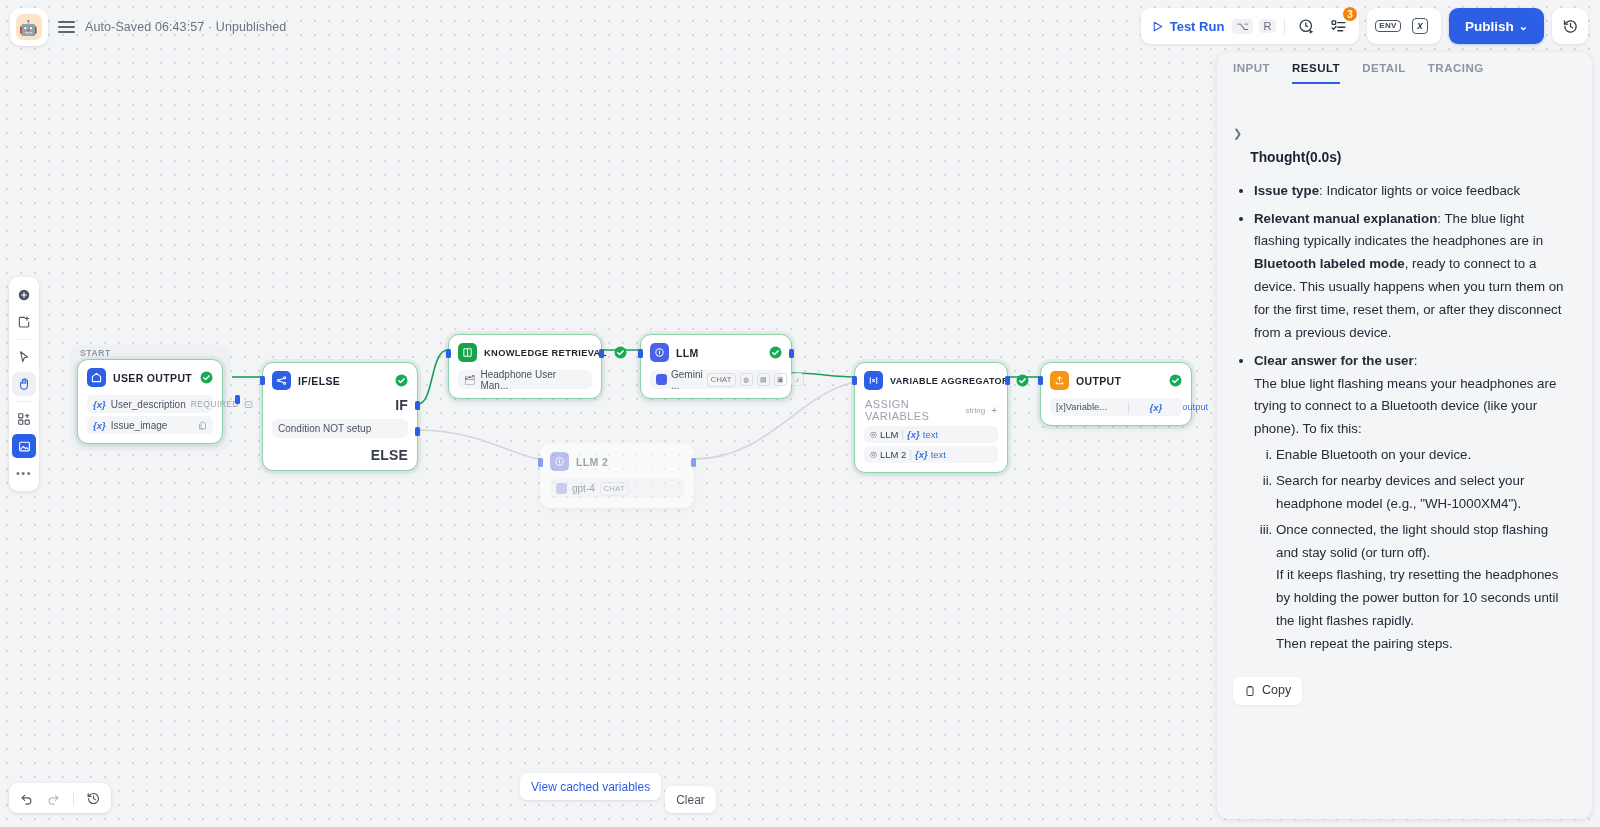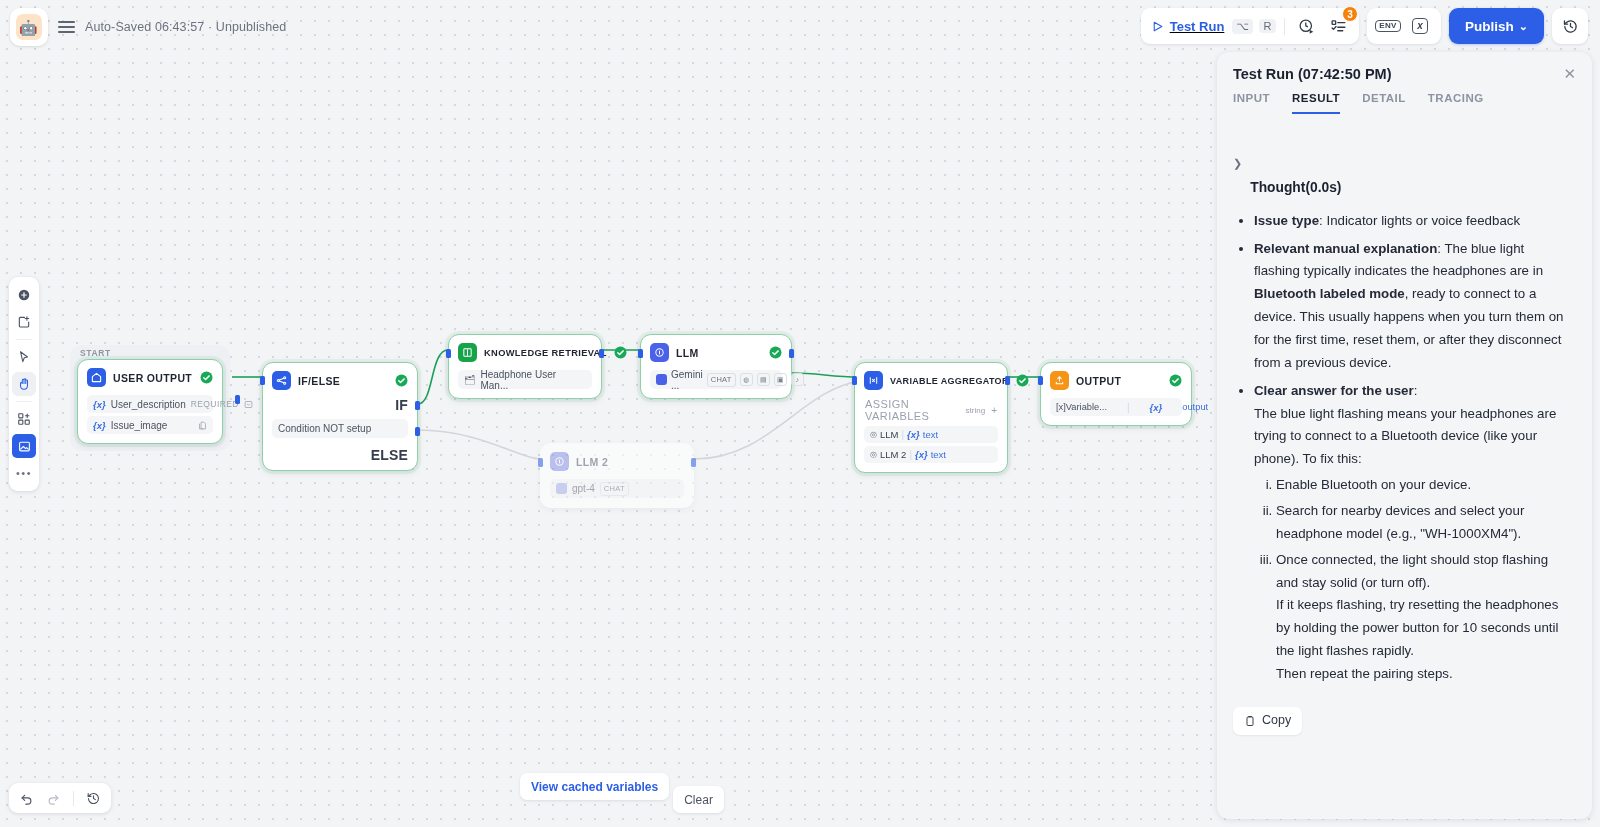--- a/index.html
+++ b/index.html
@@ -41,21 +41,21 @@
 
   .topbar-right {
     position: absolute; top: 8px; right: 12px;
     display: flex; align-items: center; gap: 8px; z-index: 30;
   }
   .tb-group {
     background: #fff; border-radius: 9px; height: 36px;
     display: flex; align-items: center; padding: 0 8px; gap: 6px;
     box-shadow: 0 1px 3px rgba(16,24,40,.10);
   }
-  .testrun-btn { display: flex; align-items: center; gap: 6px; cursor: pointer; padding: 0 2px; text-decoration: underline; }
+  .testrun-btn { display: flex; align-items: center; gap: 6px; cursor: pointer; padding: 0 2px; }
   .testrun-label { color: #2b5fe3; font-size: 13px; font-weight: 600; }
   .kbd {
     background: #f0f1f4; color: #646b78; border-radius: 4px;
     font-size: 11px; padding: 1px 4px; min-width: 17px; text-align: center;
     font-family: "Liberation Sans", sans-serif;
   }
   .tb-div { width: 1px; height: 17px; background: #e6e8ed; margin: 0 2px; }
   .icon-btn {
     width: 26px; height: 26px; display: flex; align-items: center; justify-content: center;
     border-radius: 6px; cursor: pointer; position: relative;
@@ -167,21 +167,21 @@
   }
   .bc-center {
     position: absolute; left: 520px; bottom: 14px;
     display: flex; align-items: center; gap: 4px; z-index: 20;
   }
   .bc-btn {
     background: #fff; border-radius: 7px; height: 27px;
     display: flex; align-items: center; padding: 0 11px;
     font-size: 12px; box-shadow: 0 1px 3px rgba(16,24,40,.10); cursor: pointer;
   }
-  .bc-btn.primary { color: #2c5fe6; font-weight: 700; }
+  .bc-btn.primary { color: #2c5fe6; font-weight: 400; }
   .bc-btn.plain { color: #4b5261; margin-top: 26px; }
   .minimap {
     position: absolute; right: 294px; bottom: 58px;
     width: 85px; height: 62px; background: #e9eaee; border-radius: 7px;
     padding: 6px; z-index: 20;
   }
   .minimap-inner { width: 100%; height: 100%; background: #fafafb; border-radius: 3px; position: relative; }
   .mm-bar { position: absolute; background: #d9dbe0; height: 3px; border-radius: 1px; }
   .zoomctl {
     position: absolute; right: 294px; bottom: 14px;
@@ -610,24 +610,20 @@
     <span class="zoom-pct">72%</span>
     <div style="cursor:pointer">
       <svg width="14" height="14" viewBox="0 0 24 24" fill="none" stroke="#4b5261" stroke-width="1.9" stroke-linecap="round">
           <circle cx="10.5" cy="10.5" r="6.5"></circle>
           <path d="M15.5 15.5L21 21M7.5 10.5h6M10.5 7.5v6"></path>
         </svg>
     </div>
   </div>
 
   <div class="panel">
-    <div class="panel-hd">
-      <div class="panel-title">Test Run (07:42:50 PM)</div>
-      <div class="panel-close">✕</div>
-    </div>
     <div class="tabs">
       <div class="tab">INPUT</div>
       <div class="tab active">RESULT</div>
       <div class="tab">DETAIL</div>
       <div class="tab">TRACING</div>
     </div>
     <div class="panel-body">
 
       <div class="thought">
         <span class="thought-caret">❯</span>

